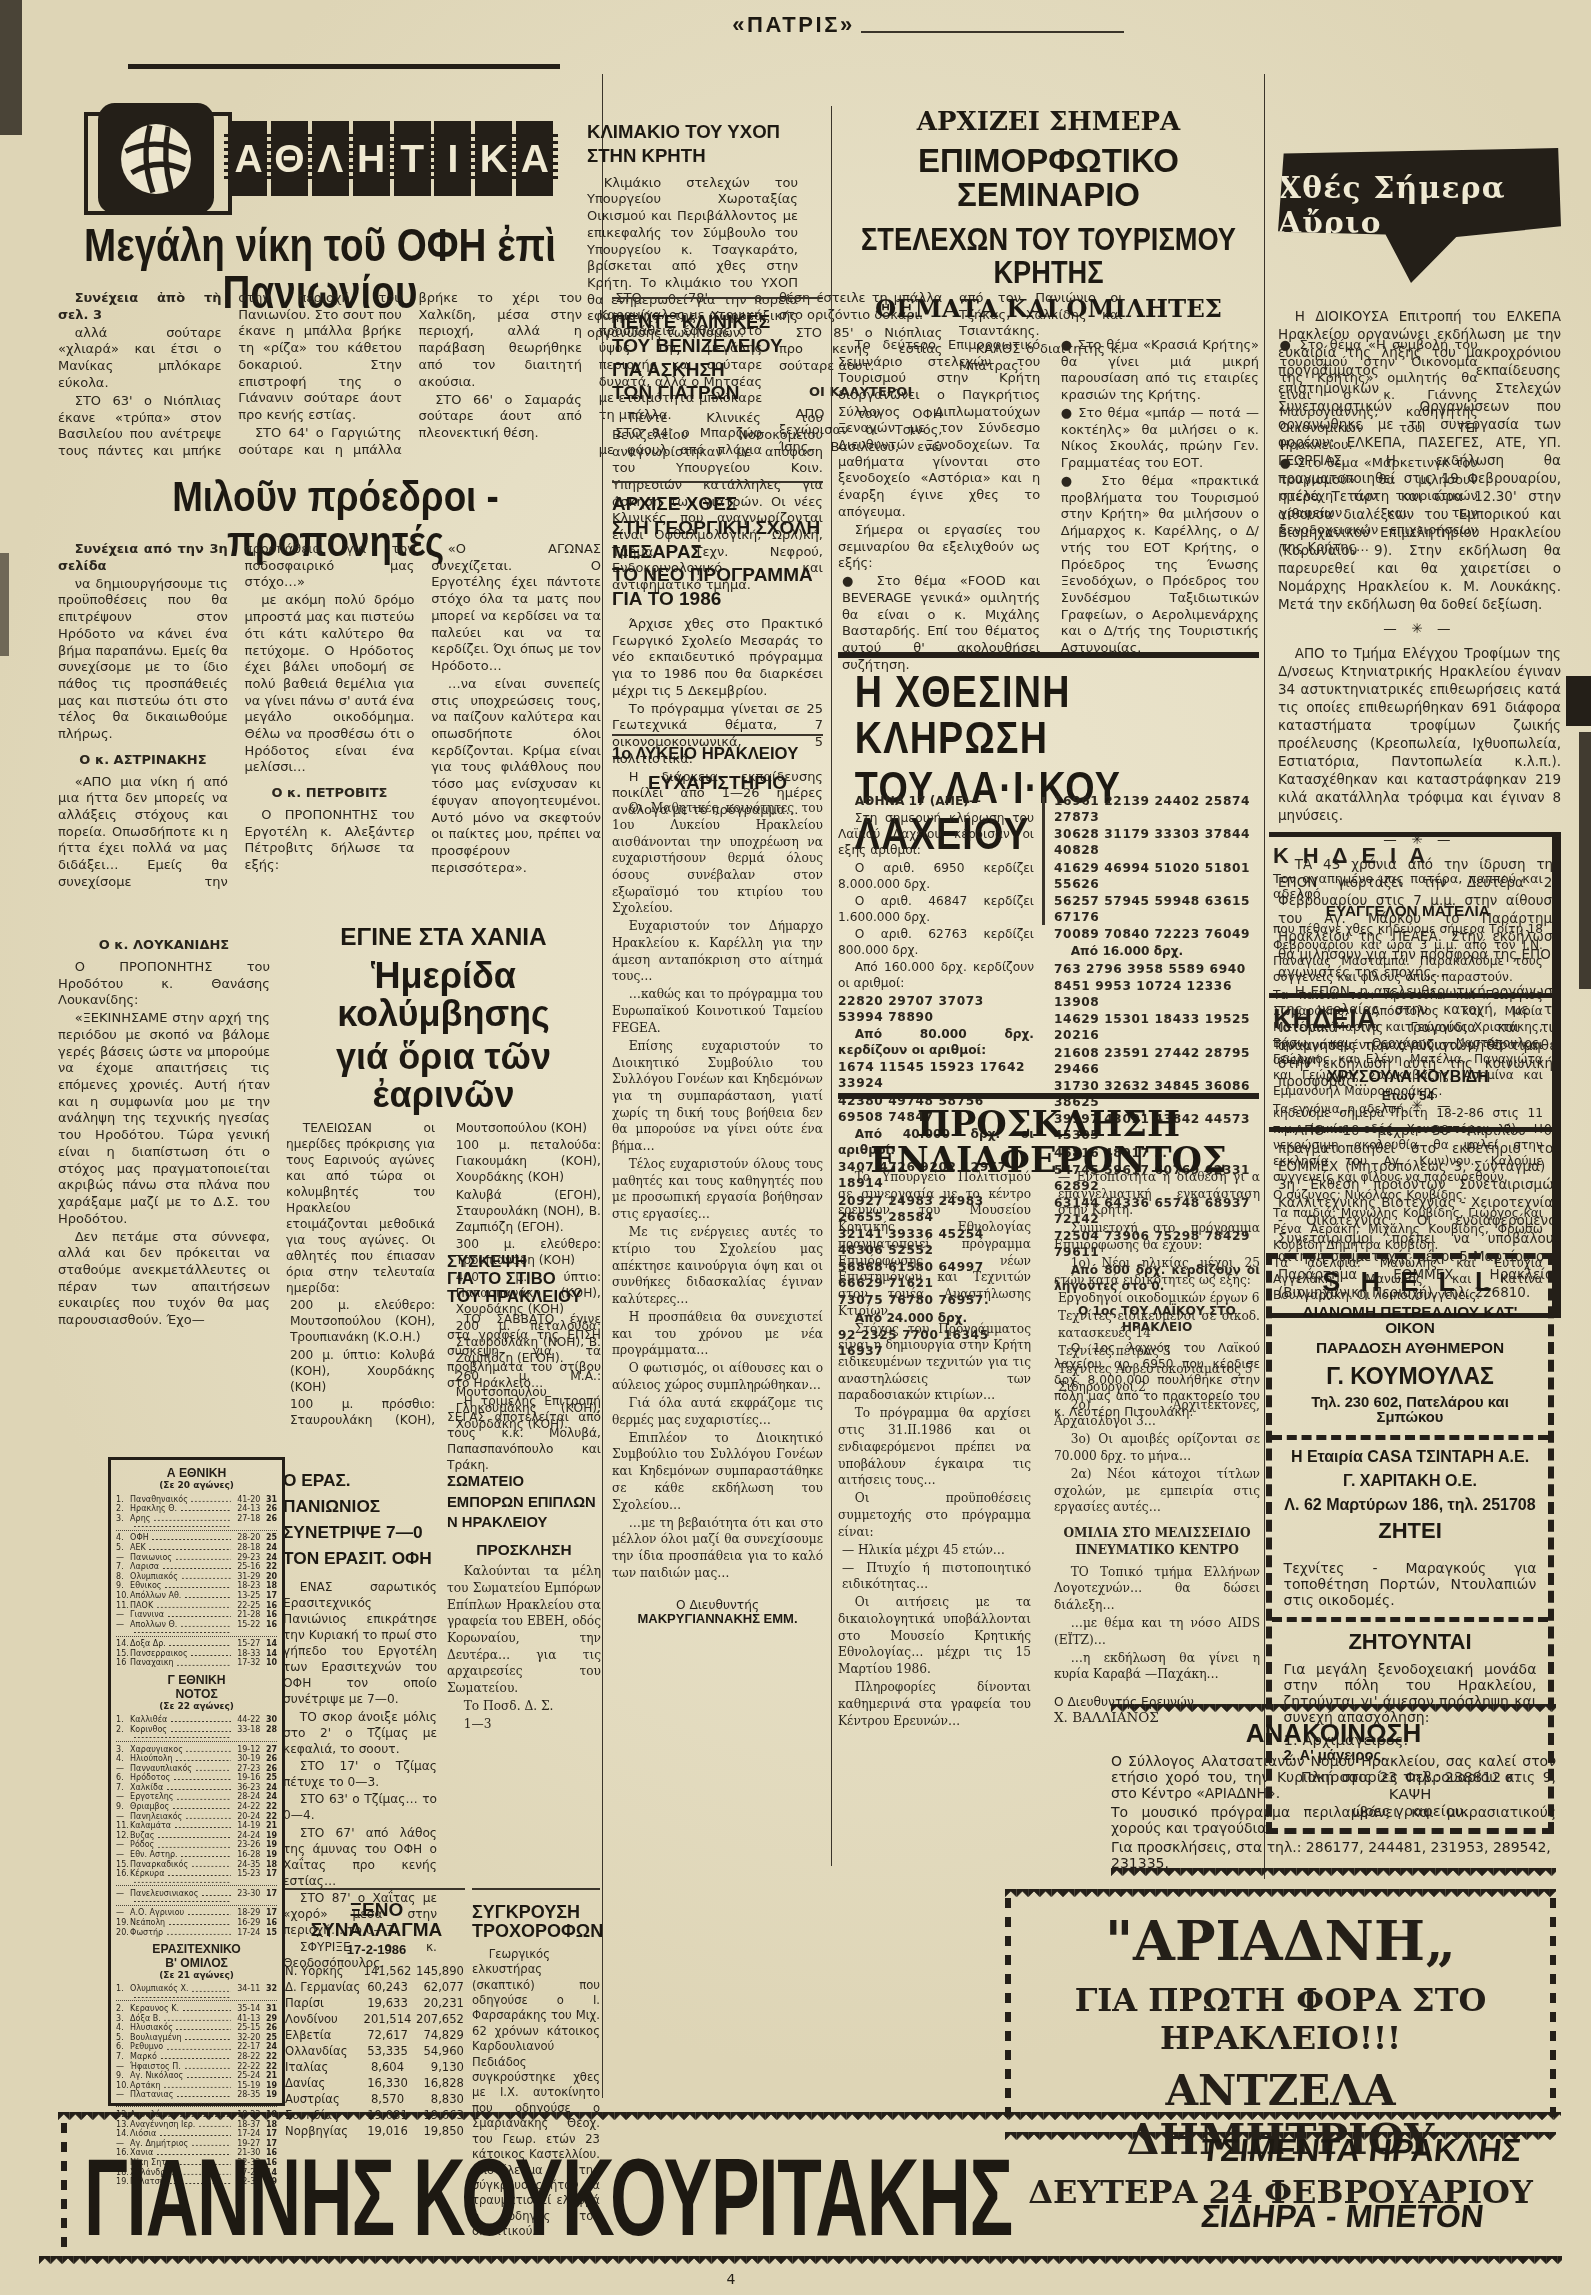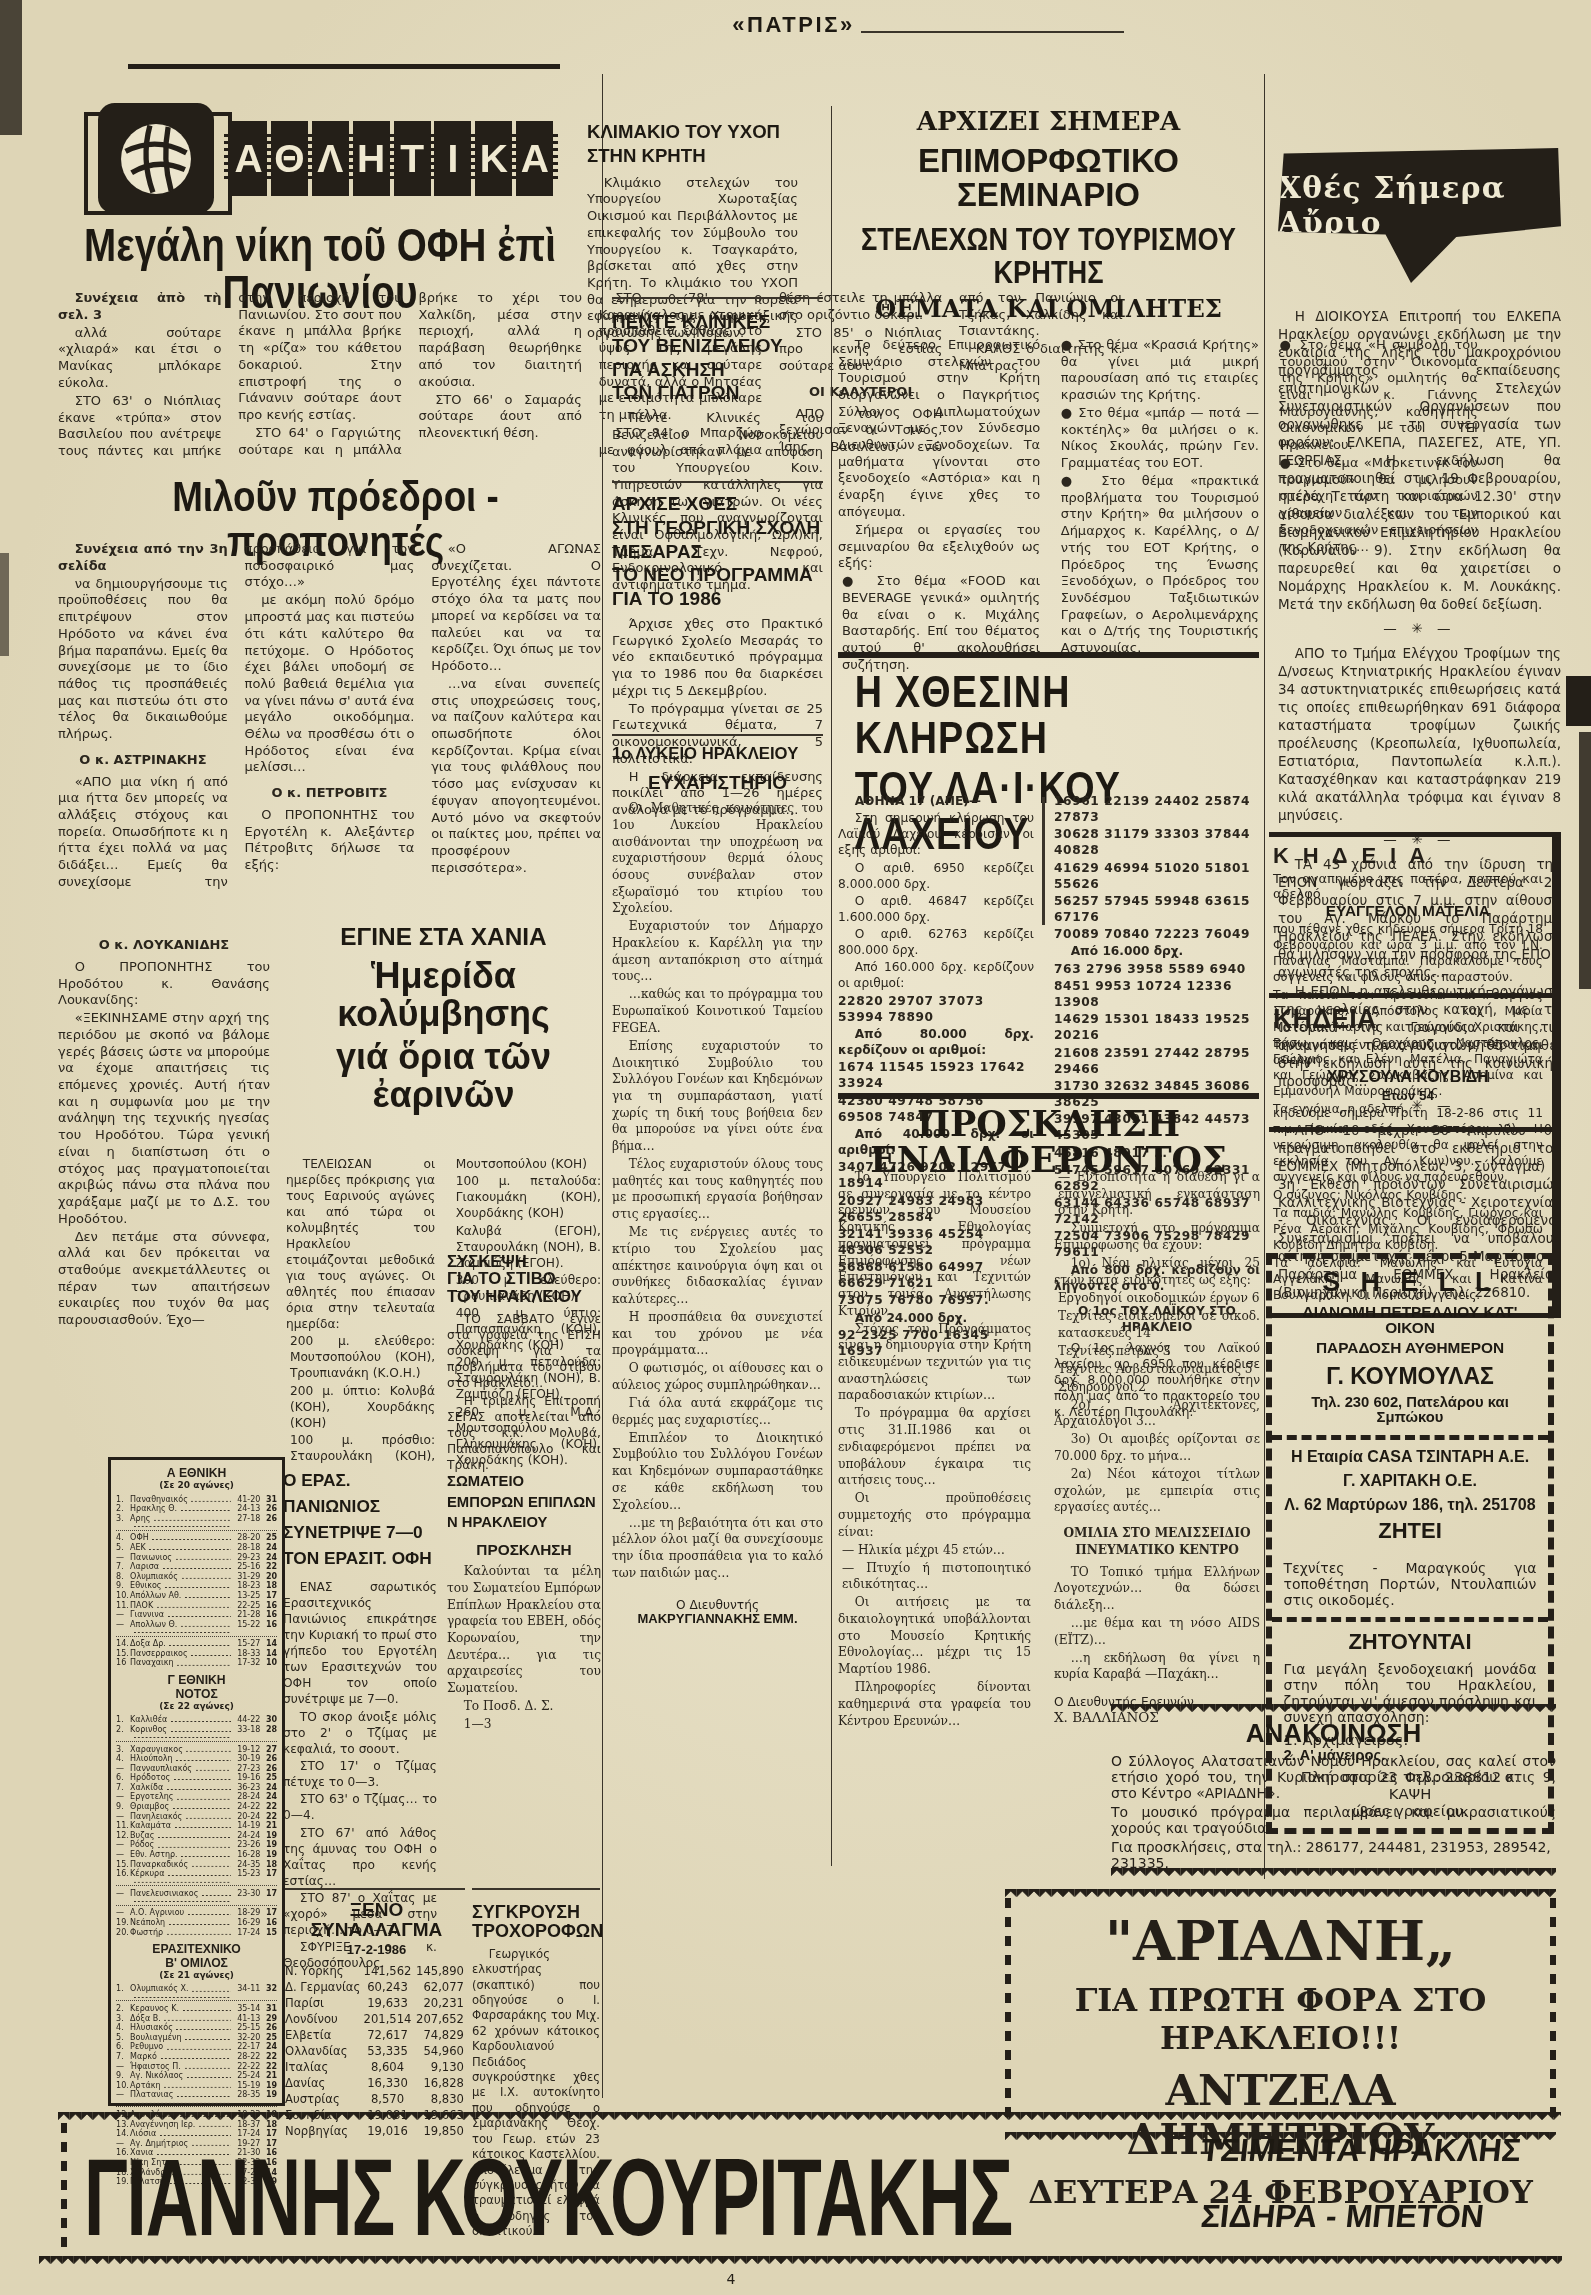--- a/index.html
+++ b/index.html
@@ -139,21 +139,21 @@
       <p class="p">Ο ΠΡΟΠΟΝΗΤΗΣ του Ηροδότου κ. Θανάσης Λουκανίδης:</p>
       <p class="p">«ΞΕΚΙΝΗΣΑΜΕ στην αρχή της περιόδου με σκοπό να βάλομε γερές βάσεις ώστε να μπορούμε να έχομε απαιτήσεις τις επόμενες χρονιές. Αυτή ήταν και η συμφωνία μου με την ανάληψη της τεχνικής ηγεσίας του Ηροδότου. Τώρα γενική είναι η διαπίστωση ότι ο στόχος μας πραγματοποιείται ακριβώς πάνω στα πλάνα που χαράξαμε μαζί με το Δ.Σ. του Ηροδότου.</p>
       <p class="p">Δεν πετάμε στα σύννεφα, αλλά και δεν πρόκειται να σταθούμε ανεκμετάλλευτες οι πέραν των απαιτήσεων ευκαιρίες που τυχόν θα μας παρουσιασθούν. Έχο—</p>
     </div>
 
   <div class="abs" style="left:286px;top:924px;width:315px">
     <div class="hl ctr" style="font-size:24.4px">ΕΓΙΝΕ ΣΤΑ ΧΑΝΙΑ</div>
     <div class="hl ctr" style="font-size:36px;margin-top:7.7px">Ἡμερίδα κολύμβησης</div>
     <div class="hl ctr" style="font-size:36px;margin-top:6.4px">γιά ὅρια τῶν ἐαρινῶν</div>
   </div>
-  <div class="abs art cols2" style="left:286px;top:1156px;width:315px;height:321px;font-size:12.2px;line-height:16px">
+  <div class="abs art cols2" style="left:286px;top:1120px;width:315px;height:321px;font-size:12.2px;line-height:16px">
 
   <p class="p">ΤΕΛΕΙΩΣΑΝ οι ημερίδες πρόκρισης για τους Εαρινούς αγώνες και από τώρα οι κολυμβητές του Ηρακλείου ετοιμάζονται μεθοδικά για τους αγώνες. Οι αθλητές που έπιασαν όρια στην τελευταία ημερίδα:</p>
       <p class="li">200 μ. ελεύθερο: Μουτσοπούλου (ΚΟΗ), Τρουπιανάκη (Κ.Ο.Η.)</p>
       <p class="li">200 μ. ύπτιο: Κολυβά (ΚΟΗ), Χουρδάκης (ΚΟΗ)</p>
       <p class="li">100 μ. πρόσθιο: Σταυρουλάκη (ΚΟΗ), Μουτσοπούλου (ΚΟΗ)</p>
       <p class="li">100 μ. πεταλούδα: Γιακουμάκη (ΚΟΗ), Χουρδάκης (ΚΟΗ)</p>
       <p class="li">Καλυβά (ΕΓΟΗ), Σταυρουλάκη (ΝΟΗ), Β. Ζαμπιόζη (ΕΓΟΗ).</p>
       <p class="li">300 μ. ελεύθερο: Τρουπιανάδη (ΚΟΗ)</p>
       <p class="li">400 μ. ύπτιο: Παπασπανάκη (ΚΟΗ), Χουρδάκης (ΚΟΗ)</p>
       <p class="li">200 μ. πεταλούδα: Σταυρουλάκη (ΝΟΗ), Β. Ζαμπιόζη (ΕΓΟΗ).</p>

